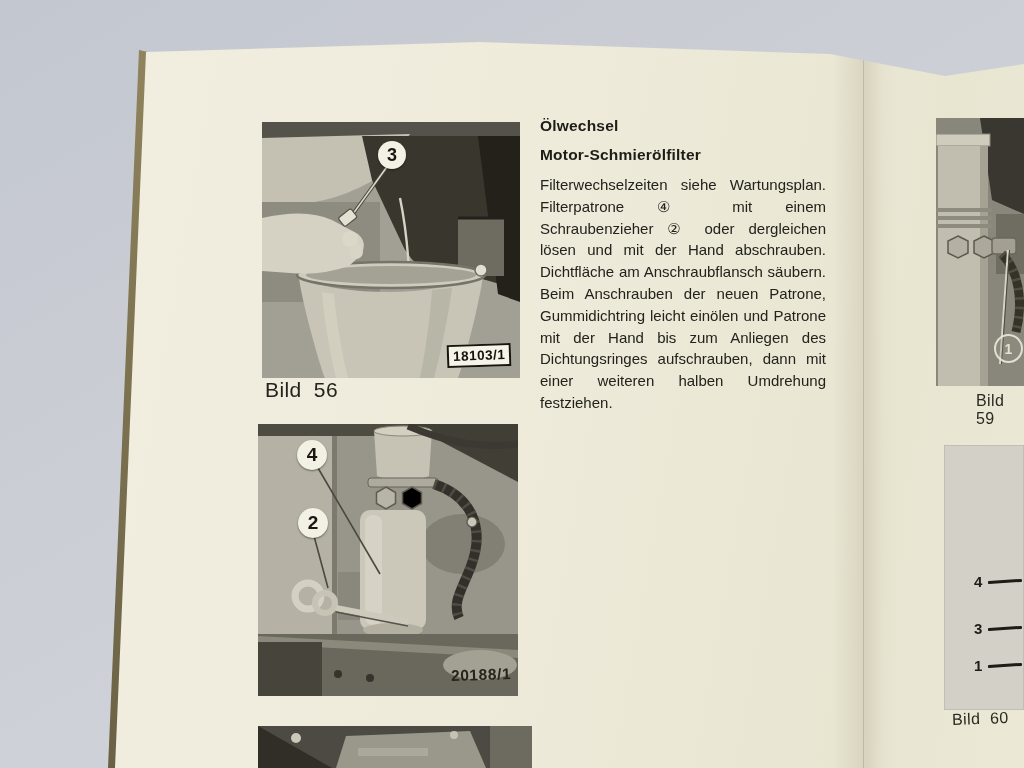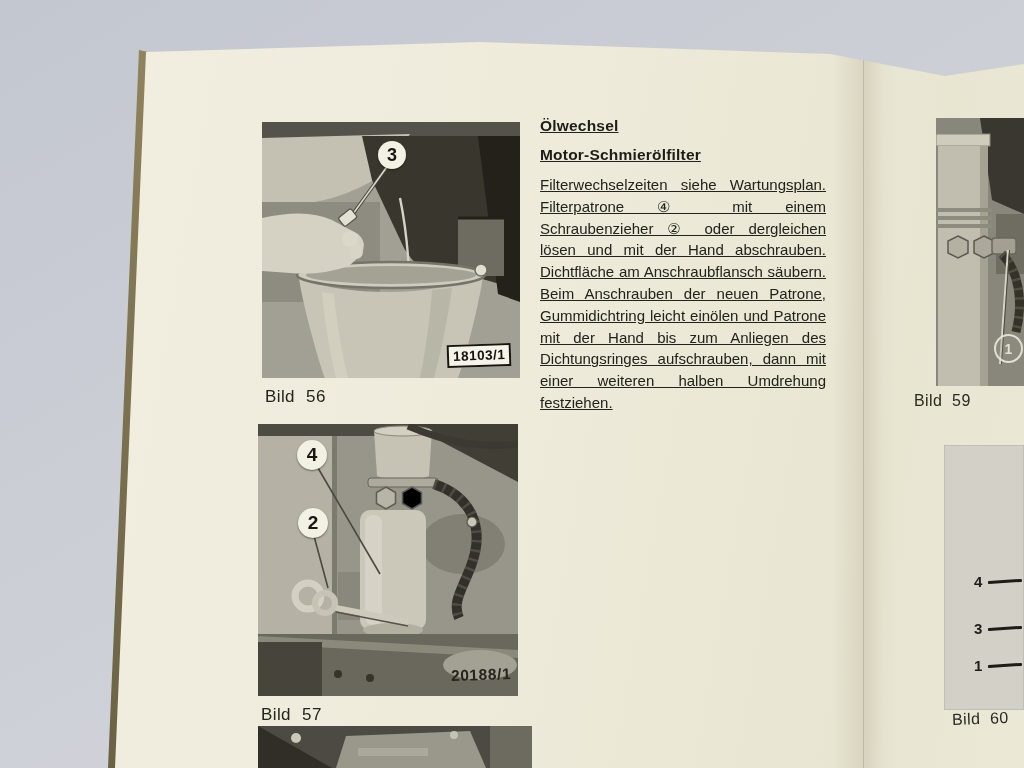--- a/index.html
+++ b/index.html
@@ -18,40 +18,40 @@
     background:linear-gradient(100deg,#f2efe1 0%,#eeebdb 50%,#e8e5d1 84%,#ebe8d6 100%);}
   .book::before{content:"";position:absolute;inset:0;
     background:linear-gradient(to bottom,rgba(70,65,45,.10),rgba(70,65,45,0) 14px);}
   .gutter-shade{position:absolute;left:832px;top:42px;width:66px;height:726px;
     background:linear-gradient(to right,rgba(110,100,70,0) 0%,rgba(110,100,70,.14) 52%,rgba(110,100,70,.03) 76%,rgba(110,100,70,0) 100%);}
   .gutter-line{position:absolute;left:863px;top:54px;width:1px;height:714px;background:rgba(95,85,58,.22);}
 
   figure{position:absolute;margin:0;}
   .photo{position:relative;box-shadow:inset 0 0 0 1px rgba(60,58,48,.28);}
   .photo svg{display:block;}
-  figcaption{margin-top:9px;margin-left:3px;font-size:17px;color:#24231d;letter-spacing:.4px;word-spacing:6px;}
+  figcaption{margin-left:3px;font-size:21px;color:#24231d;letter-spacing:.4px;word-spacing:6px;}
 
   .callout{position:absolute;border-radius:50%;background:#f3f1e4;color:#181712;
     display:flex;align-items:center;justify-content:center;font-weight:bold;
     box-shadow:0 1px 2px rgba(0,0,0,.45);}
   .callout.c56{left:116px;top:19px;width:28px;height:28px;font-size:18px;}
   .callout.c57a{left:39px;top:16px;width:30px;height:30px;font-size:19px;}
   .callout.c57b{left:40px;top:84px;width:30px;height:30px;font-size:19px;}
   .callout.ring{left:58px;top:216px;width:25px;height:25px;font-size:14px;
     background:rgba(150,147,133,.25);border:2px solid rgba(240,238,226,.85);color:#e3e0d1;
     box-shadow:none;}
 
   .photo-id-box{position:absolute;right:9px;bottom:11px;background:#f6f4e8;color:#14130e;
     border:2px solid #17150f;padding:0 4px;font-size:13.5px;font-weight:bold;
     letter-spacing:.5px;transform:rotate(-2deg);line-height:19px;}
   .photo-id-plain{position:absolute;right:7px;bottom:12px;color:#26241c;font-size:15.5px;
     font-weight:bold;letter-spacing:.6px;transform:rotate(-2deg);}
 
   .textcol{position:absolute;left:540px;top:116px;width:286px;color:#23221c;
-    font-size:15px;line-height:21.8px;text-align:justify;text-decoration:underline;}
+    font-size:15px;line-height:21.8px;text-align:justify;}
   .textcol h3{font-size:15.5px;line-height:20px;margin:0 0 9px;letter-spacing:.2px;color:#1d1c17;}
   .textcol p{margin:0 0 13px;}
   .textcol .sect{margin-bottom:3px;}
   .textcol .sect + .sect{}
   .textcol .nr-line{margin-bottom:0;}
 
   .b60-panel{position:absolute;left:944px;top:445px;width:80px;height:265px;background:#d3d0c7;
     box-shadow:inset 0 0 0 1px rgba(90,88,78,.15);}
   .b60-row{position:absolute;display:flex;align-items:center;}
   .b60-row .num{font-size:15px;font-weight:bold;color:#1d1c17;margin-right:6px;}
@@ -130,21 +130,20 @@
           <circle cx="67" cy="179" r="10" fill="none" stroke="#c7c4b6" stroke-width="6"></circle>
           <line x1="78" y1="184" x2="150" y2="198" stroke="#cdcabc" stroke-width="6"></line>
           <line x1="78" y1="188" x2="150" y2="202" stroke="#55534b" stroke-width="1.5"></line>
           <line x1="60" y1="44" x2="122" y2="150" stroke="#4a4840" stroke-width="1.6"></line>
           <line x1="56" y1="112" x2="70" y2="164" stroke="#4a4840" stroke-width="1.6"></line>
         </svg>
         <div class="callout c57a">4</div>
         <div class="callout c57b">2</div>
         <div class="photo-id-plain">20188/1</div>
       </div>
-      <figcaption>Bild 57</figcaption>
     </figure>
 
     <figure style="left:258px;top:726px;">
       <div class="photo" style="width:274px;height:42px;">
         <svg width="274" height="42" viewBox="0 0 274 42" preserveAspectRatio="none">
           <rect width="274" height="42" fill="#4c4a42"></rect>
           <path d="M0,0 L74,42 L0,42 Z" fill="#302e27"></path>
           <path d="M88,10 L212,5 L228,42 L78,42 Z" fill="#9a978b"></path>
           <rect x="232" y="0" width="42" height="42" fill="#6d6a5f"></rect>
           <circle cx="38" cy="12" r="5" fill="#ccc9bb"></circle>
@@ -184,21 +183,21 @@
           <polygon points="48,118 58,123 58,135 48,140 38,135 38,123" fill="#aca99b" stroke="#5c594f" stroke-width="1.5"></polygon>
           <rect x="56" y="120" width="24" height="16" rx="3" fill="#a3a093" stroke="#6b685d" stroke-width="1.5"></rect>
           <path d="M66,136 C82,152 88,182 80,214" stroke="#353329" stroke-width="9" fill="none"></path>
           <path d="M66,136 C82,152 88,182 80,214" stroke="#6e6b5c" stroke-width="9" stroke-dasharray="2.5,7" opacity="0.5" fill="none"></path>
           <line x1="72" y1="132" x2="64" y2="246" stroke="#d6d3c5" stroke-width="2"></line>
           <line x1="73.5" y1="132" x2="65.5" y2="246" stroke="#4a483e" stroke-width="1"></line>
         </svg>
         <div class="callout ring">1</div>
       </div>
     </figure>
-    <div class="rp-caption" style="left:914px;top:392px;">Bild 59</div>
+    <div class="rp-caption" style="left:976px;top:392px;">Bild 59</div>
 
     <div class="b60-panel">
       <div class="b60-row" style="left:30px;top:128px;">
         <span class="num">4</span>
         <span class="lead"></span>
       </div>
       <div class="b60-row" style="left:30px;top:175px;">
         <span class="num">3</span>
         <span class="lead"></span>
       </div>

